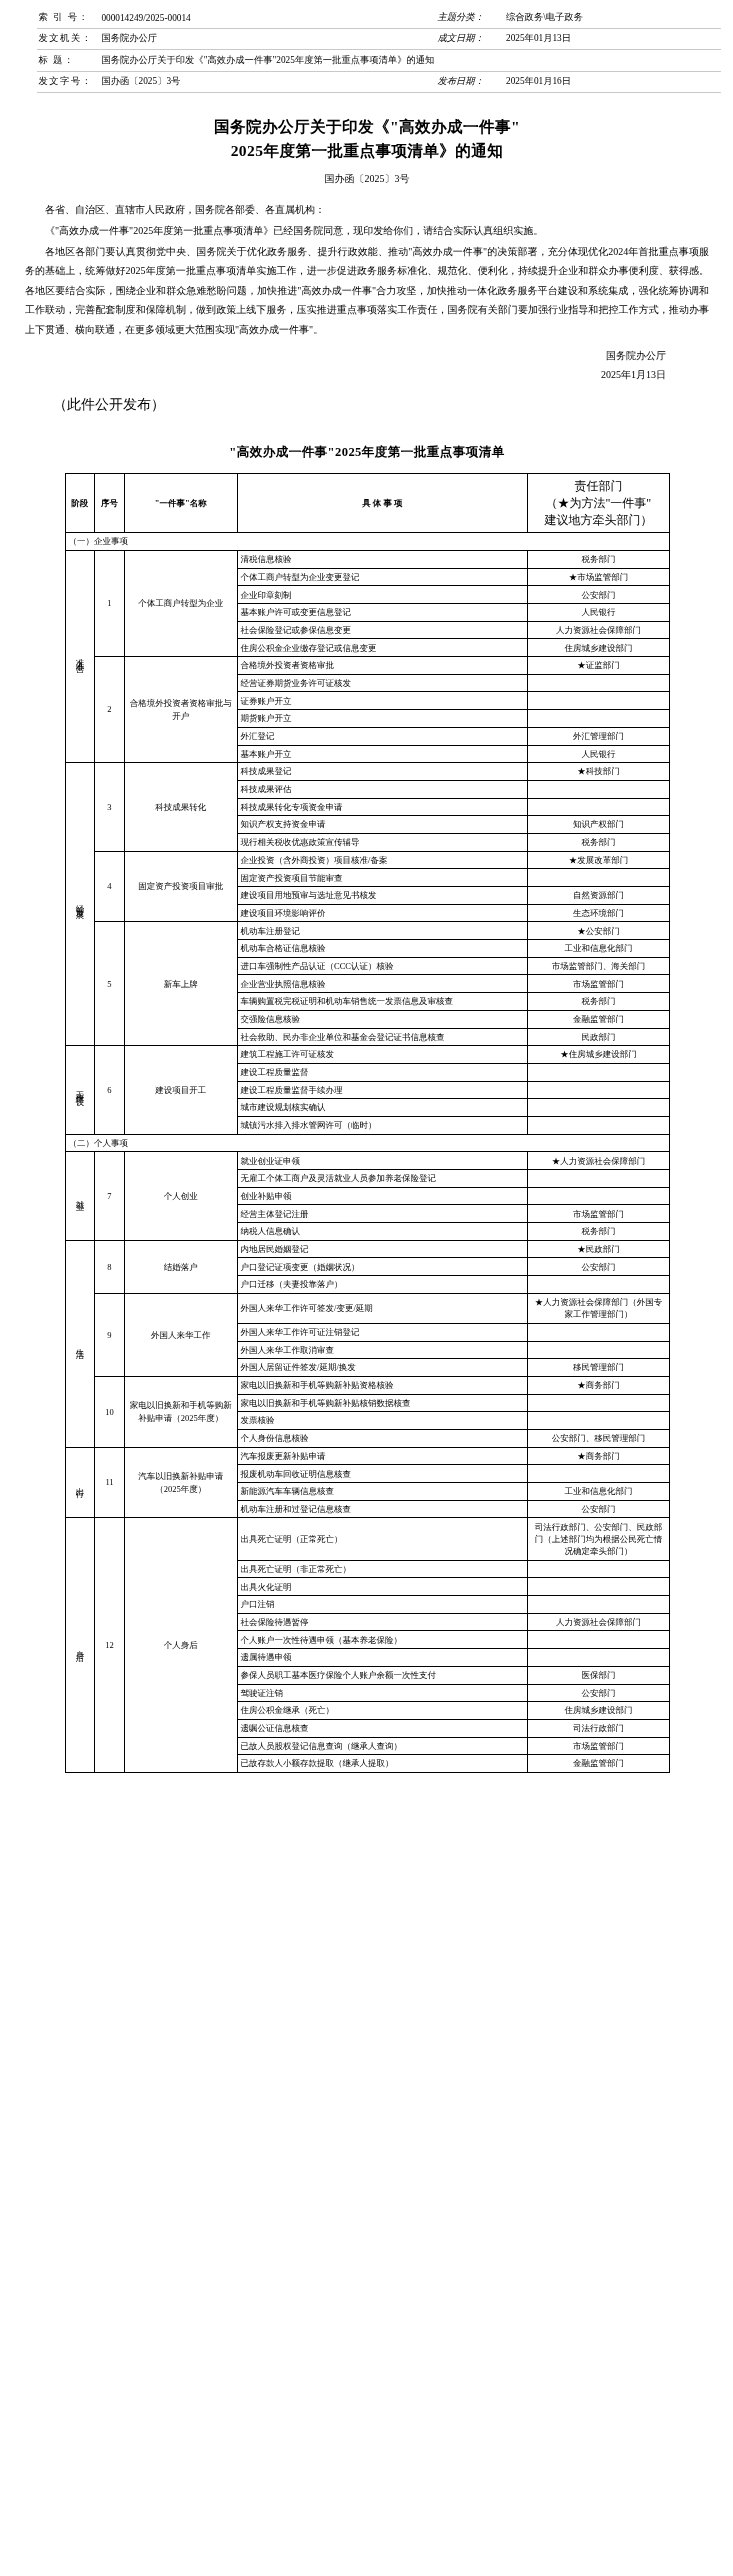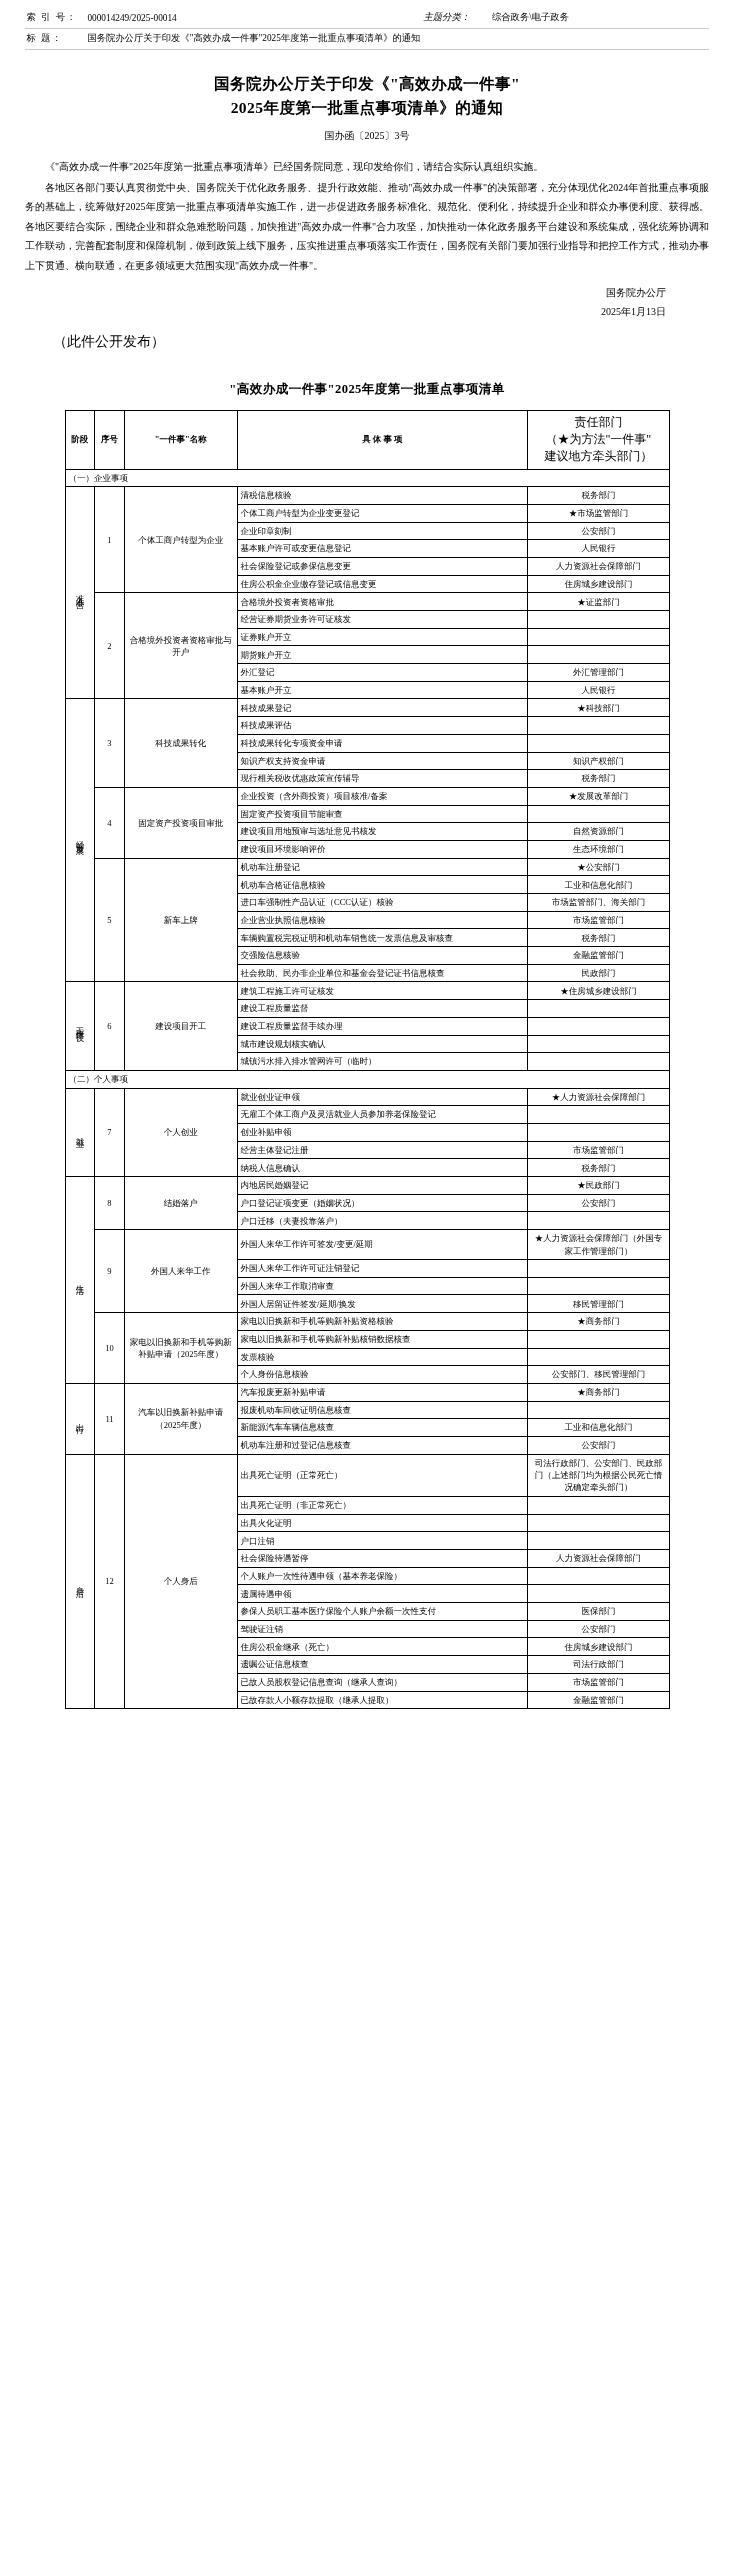--- a/index.html
+++ b/index.html
@@ -11,20 +11,21 @@
     width: 734px;
   }
   .page { width: 734px; padding: 7.4px 25px 22px 25px; }
 
   
   .meta {
     width: 100%;
     border-collapse: collapse;
     font-size: 9.3px;
     margin-bottom: 1.5px;
+    margin-left: 12px;
   }
   .meta td {
     padding: 3.7px 1.5px;
     vertical-align: middle;
     border-bottom: 0.7px solid #c9c9c9;
   }
   .meta tr:last-child td { border-bottom: 0.7px solid #c9c9c9; }
   .meta .lbl {
     width: 55px;
     letter-spacing: 1.5px;
@@ -129,33 +130,46 @@
 
   <table class="meta">
     <tbody id="meta-body">
         <tr>
           <td class="lbl">索 引 号：</td>
           <td class="val c2">000014249/2025-00014</td>
           <td class="lbl2">主题分类：</td>
           <td class="val2">综合政务\电子政务</td>
         </tr>
         <tr>
+          <td class="lbl">发文机关：</td>
+          <td class="val c2">国务院办公厅</td>
+          <td class="lbl2">成文日期：</td>
+          <td class="val2">2025年01月13日</td>
+        </tr>
+        <tr>
           <td class="lbl">标     题：</td>
           <td class="val" colspan="3">国务院办公厅关于印发《"高效办成一件事"2025年度第一批重点事项清单》的通知</td>
+        </tr>
+        <tr>
+          <td class="lbl">发文字号：</td>
+          <td class="val c2">国办函〔2025〕3号</td>
+          <td class="lbl2">发布日期：</td>
+          <td class="val2">2025年01月16日</td>
         </tr>
       </tbody>
   </table>
 
   <div class="doc-title">
     <div>国务院办公厅关于印发《"高效办成一件事"</div>
     <div>2025年度第一批重点事项清单》的通知</div>
   </div>
   <div class="doc-number">国办函〔2025〕3号</div>
 
   <div id="doc-body">
+      <p class="body-p">各省、自治区、直辖市人民政府，国务院各部委、各直属机构：</p>
       <p class="body-p">《"高效办成一件事"2025年度第一批重点事项清单》已经国务院同意，现印发给你们，请结合实际认真组织实施。</p>
       <p class="body-p">各地区各部门要认真贯彻党中央、国务院关于优化政务服务、提升行政效能、推动"高效办成一件事"的决策部署，充分体现优化2024年首批重点事项服务的基础上，统筹做好2025年度第一批重点事项清单实施工作，进一步促进政务服务标准化、规范化、便利化，持续提升企业和群众办事便利度、获得感。各地区要结合实际，围绕企业和群众急难愁盼问题，加快推进"高效办成一件事"合力攻坚，加快推动一体化政务服务平台建设和系统集成，强化统筹协调和工作联动，完善配套制度和保障机制，做到政策上线下服务，压实推进重点事项落实工作责任，国务院有关部门要加强行业指导和把控工作方式，推动办事上下贯通、横向联通，在更多领域更大范围实现"高效办成一件事"。</p>
     </div>
 
   <div class="sign">
     <div>国务院办公厅</div>
     <div>2025年1月13日</div>
   </div>
 
   <div class="pubnote">（此件公开发布）</div>

